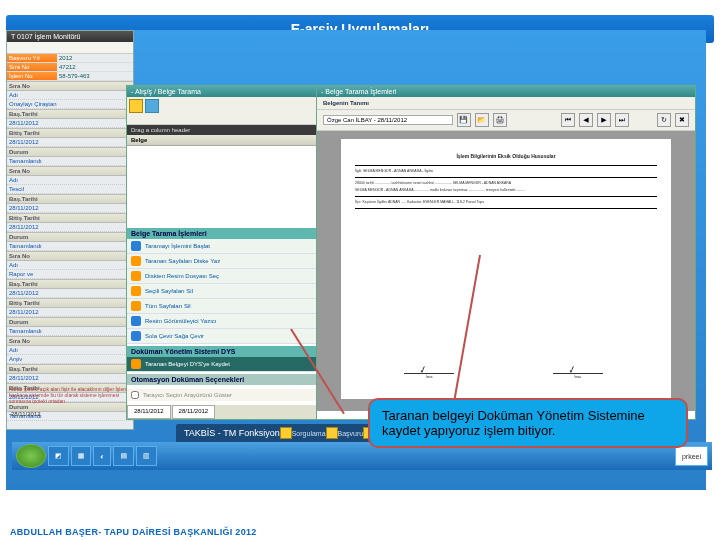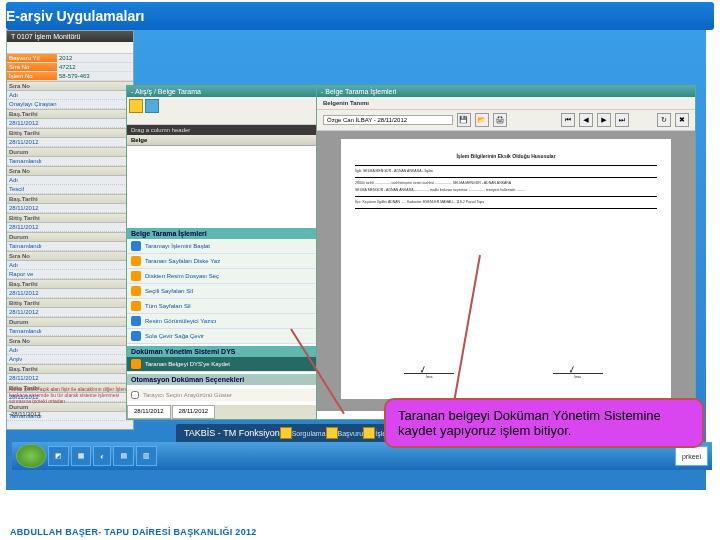--- a/index.html
+++ b/index.html
@@ -1,18 +1,18 @@
 <!DOCTYPE html>
 <html><head>
 <meta charset="utf-8">
 <style>
   * { box-sizing: border-box; margin: 0; padding: 0; font-family: Tahoma, Arial, sans-serif; }
   body { width: 720px; height: 540px; background: #fff; position: relative; overflow: hidden; }
 
-  .slide-title { background: linear-gradient(#1b7fd9,#0a66c2); color:#fff; text-align:left; font-size:14px; font-weight:bold; padding:6px 0; border-radius:3px; margin:2px 6px 6px 6px; }
+  .slide-title { background: linear-gradient(#1b7fd9,#0a66c2); color:#fff; text-align:center; font-size:14px; font-weight:bold; padding:6px 0; border-radius:3px; margin:15px 6px 6px 6px; }
 
   .screenshot { position:absolute; left:6px; top:30px; width:700px; height:460px; background:linear-gradient(#3a9de8,#2a7fc9); }
 
   
   .win-left { position:absolute; left:0; top:0; width:128px; height:400px; background:#e8ecef; border:1px solid #8aa; font-size:7px; }
   .wl-title { background:linear-gradient(#555,#333); color:#fff; padding:2px 4px; font-size:7px; white-space:nowrap; overflow:hidden; }
   .wl-tool { background:#f5f5f0; height:12px; border-bottom:1px solid #ccc; }
   .wl-row { display:flex; border-bottom:1px solid #ddd; }
   .wl-label { background:linear-gradient(#ff9a3a,#ff7a1a); color:#fff; width:50px; padding:1px 2px; font-size:6px; }
   .wl-val { padding:1px 2px; font-size:6px; color:#155; }
@@ -49,21 +49,21 @@
   .wr-doc { background:#999; padding:8px; height:280px; display:flex; justify-content:center; overflow:hidden; }
   .wr-page { background:#fff; width:330px; height:260px; padding:10px 14px; font-size:4px; color:#222; position:relative; }
   .wr-pt { text-align:center; font-weight:bold; font-size:5px; margin:4px 0 6px; }
   .wr-line { border-top:1px solid #000; margin:3px 0; }
   .wr-tx { font-size:3.5px; line-height:1.4; color:#333; margin:2px 0; }
   .wr-sig { position:absolute; bottom:20px; display:flex; width:90%; justify-content:space-around; }
   .wr-sig div { width:50px; border-top:1px solid #333; text-align:center; font-size:3px; padding-top:1px; position:relative; }
   .wr-sig div::after { content:"✓"; position:absolute; top:-10px; left:15px; font-size:10px; color:#223; transform:rotate(-15deg); }
 
   
-  .callout { position:absolute; left:368px; top:398px; width:320px; background:#d946ef; border:2px solid #c0504d; border-radius:10px; padding:8px 12px; font-size:13px; color:#000;margin-left:16px; }
+  .callout { position:absolute; left:368px; top:398px; width:320px; background:#0ea5e9; border:2px solid #c0504d; border-radius:10px; padding:8px 12px; font-size:13px; color:#000; }
   .callout-line { position:absolute; background:#c0504d; }
   .cl1 { left:285px; top:298px; width:100px; height:2px; transform:rotate(58deg); transform-origin:left; }
   .cl2 { left:474px; top:224px; width:180px; height:2px; transform:rotate(100deg); transform-origin:left; }
 
   
   .taskbar { position:absolute; left:6px; bottom:20px; width:700px; height:28px; background:linear-gradient(#4aa0e0,#1a6ab8); display:flex; align-items:center; padding:0 4px; gap:2px; }
   .tb-start { width:30px; height:24px; background:radial-gradient(#7ec850,#3a8a20); border-radius:50%; border:1px solid #fff3; }
   .tb-item { background:#2a7fc9; border:1px solid #5ab0f0; height:20px; padding:2px 6px; font-size:7px; color:#fff; display:flex; align-items:center; }
   .tb-app { position:absolute; left:170px; bottom:48px; background:#1a4a7a; color:#fff; padding:3px 8px; font-size:9px; border-radius:2px 2px 0 0; display:flex; align-items:center; }
   .tb-app span.sub { font-size:7px; color:#cde; }

